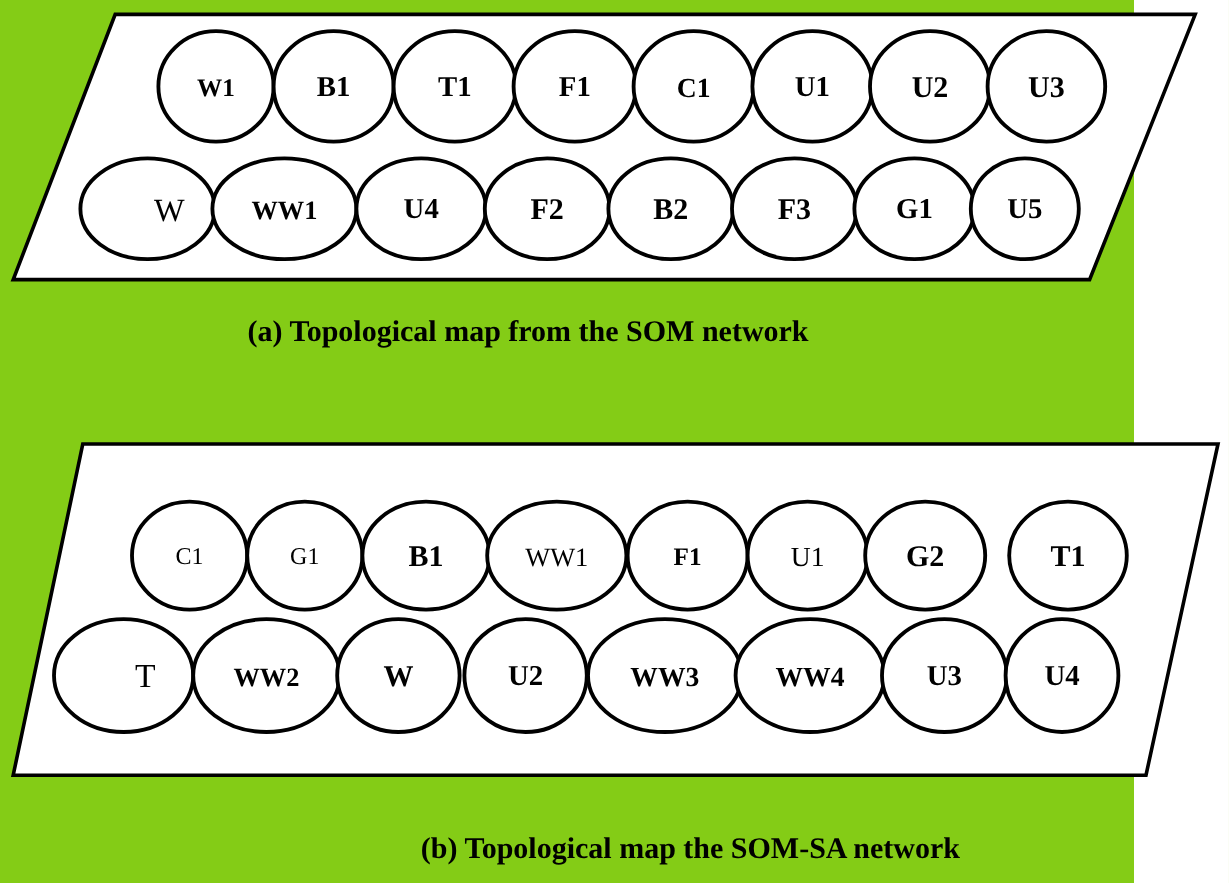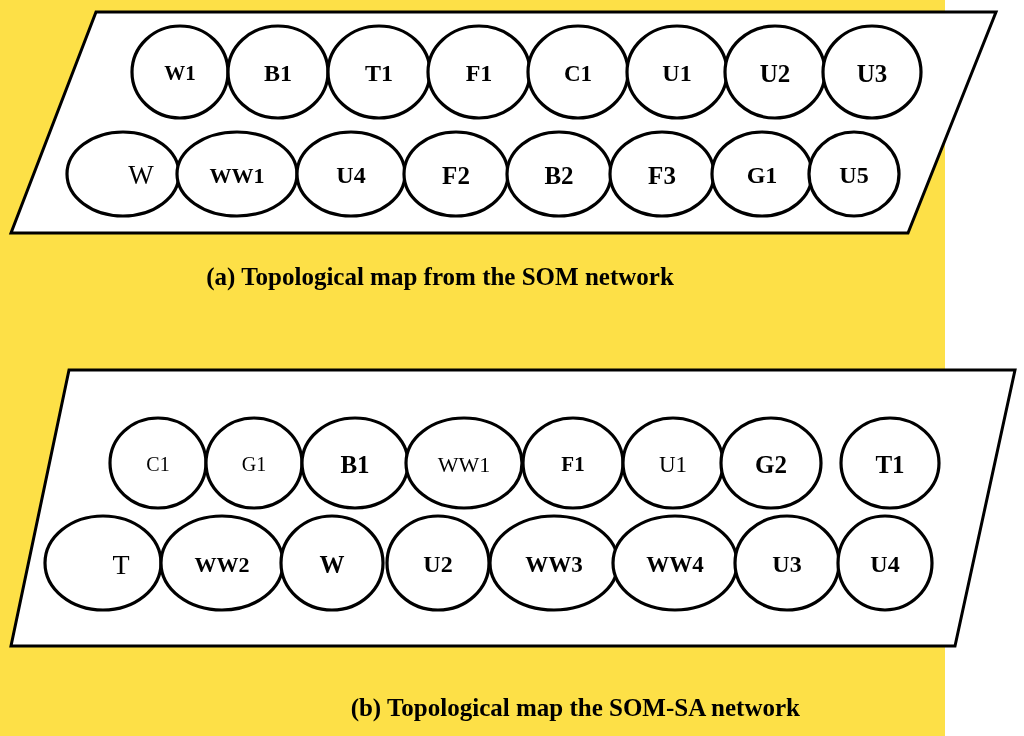--- a/index.html
+++ b/index.html
@@ -10,21 +10,21 @@
   body {
     width: 1024px;
     height: 736px;
     overflow: hidden;
     font-family: "Liberation Serif", "DejaVu Serif", serif;
   }
   #root {
     position: relative;
     width: 945px;
     height: 736px;
-    background: #fde047;
+    background: #84cc16;
   }
   svg.figure-svg {
     position: absolute;
     left: 0;
     top: 0;
     width: 1024px;
     height: 736px;
     display: block;
   }
   .frame-poly {

